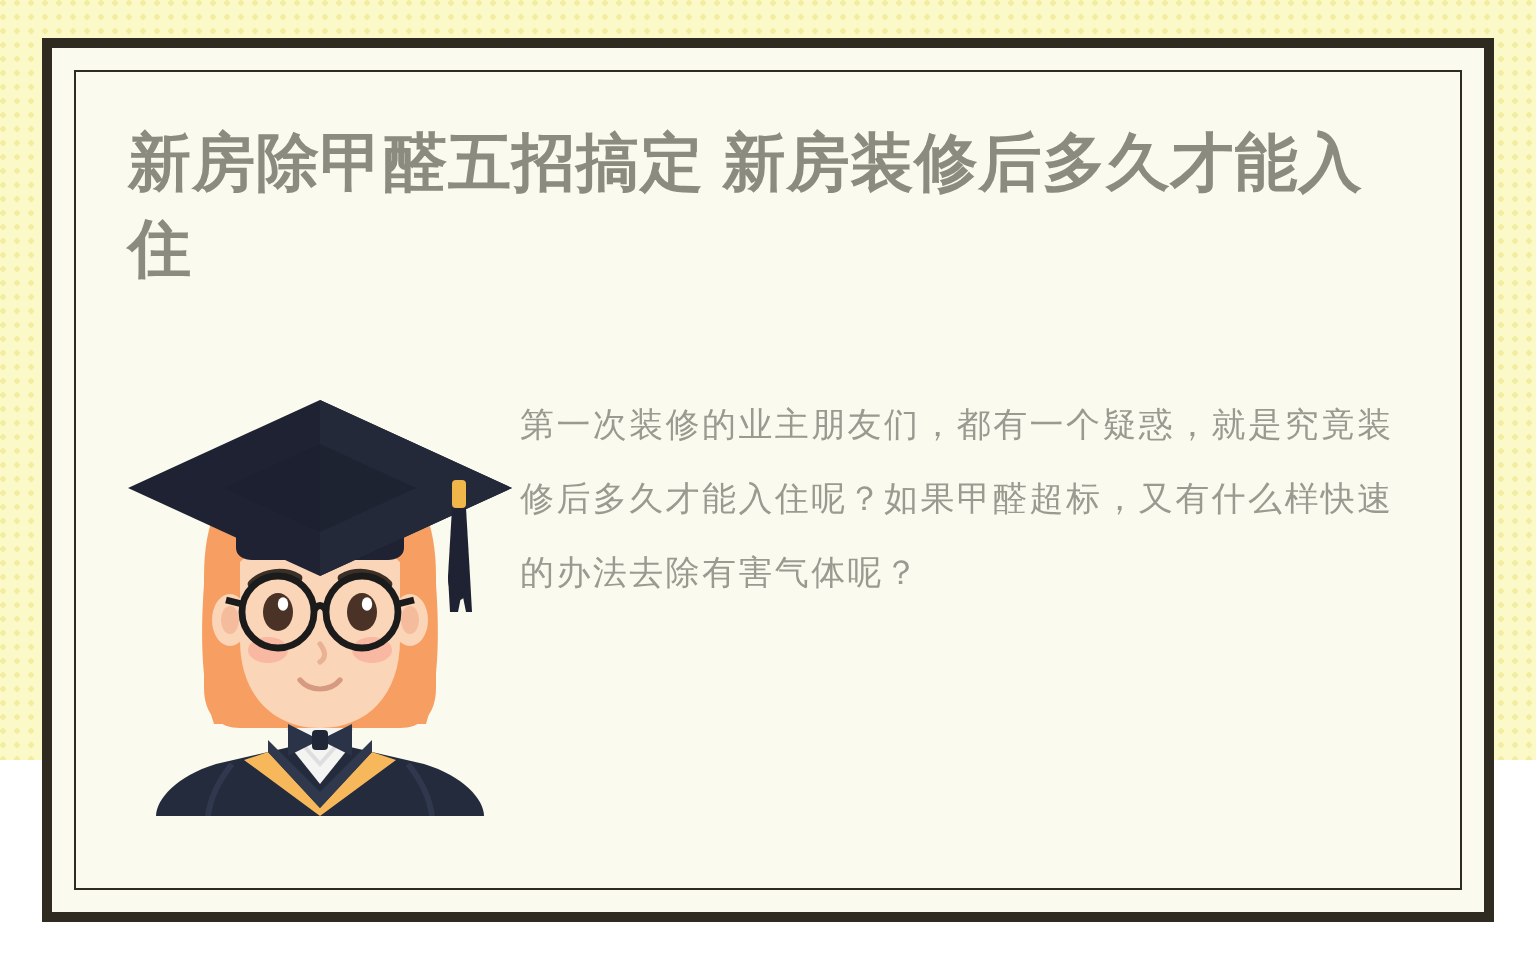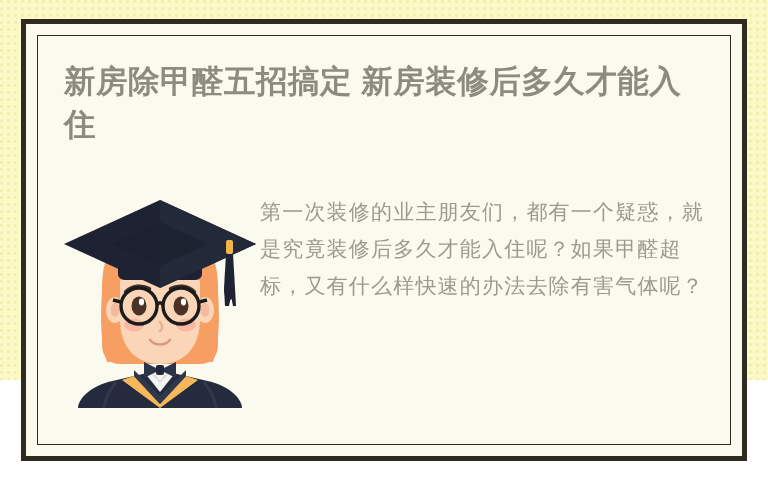--- a/index.html
+++ b/index.html
@@ -73,21 +73,21 @@
   }
 
   
   #article-paragraph {
     position: absolute;
     left: 234px;
     top: 170px;
     width: 444px;
     margin: 0;
     font-family: "Liberation Serif", "DejaVu Serif", serif;
-    font-size: 21px;
+    font-size: 17px;
     line-height: 37px;
     letter-spacing: 1.2px;
     color: #9a9a91;
     text-align: left;
   }
 
   
   #avatar-illustration {
     position: absolute;
     left: 34px;

